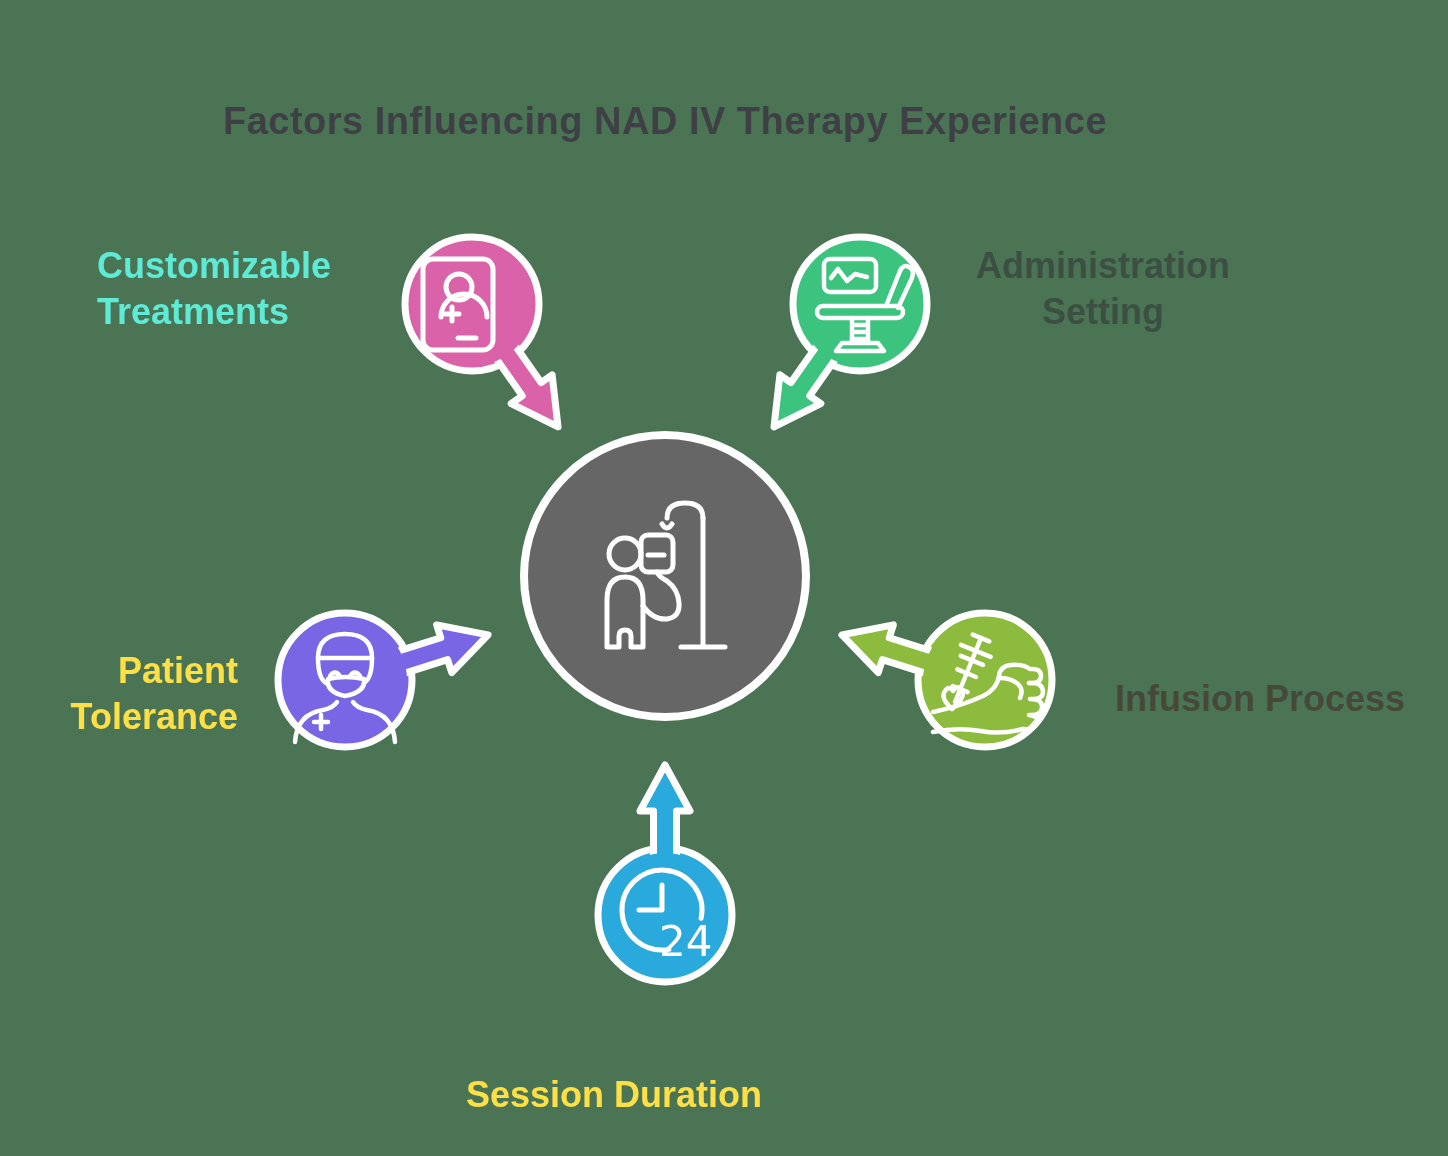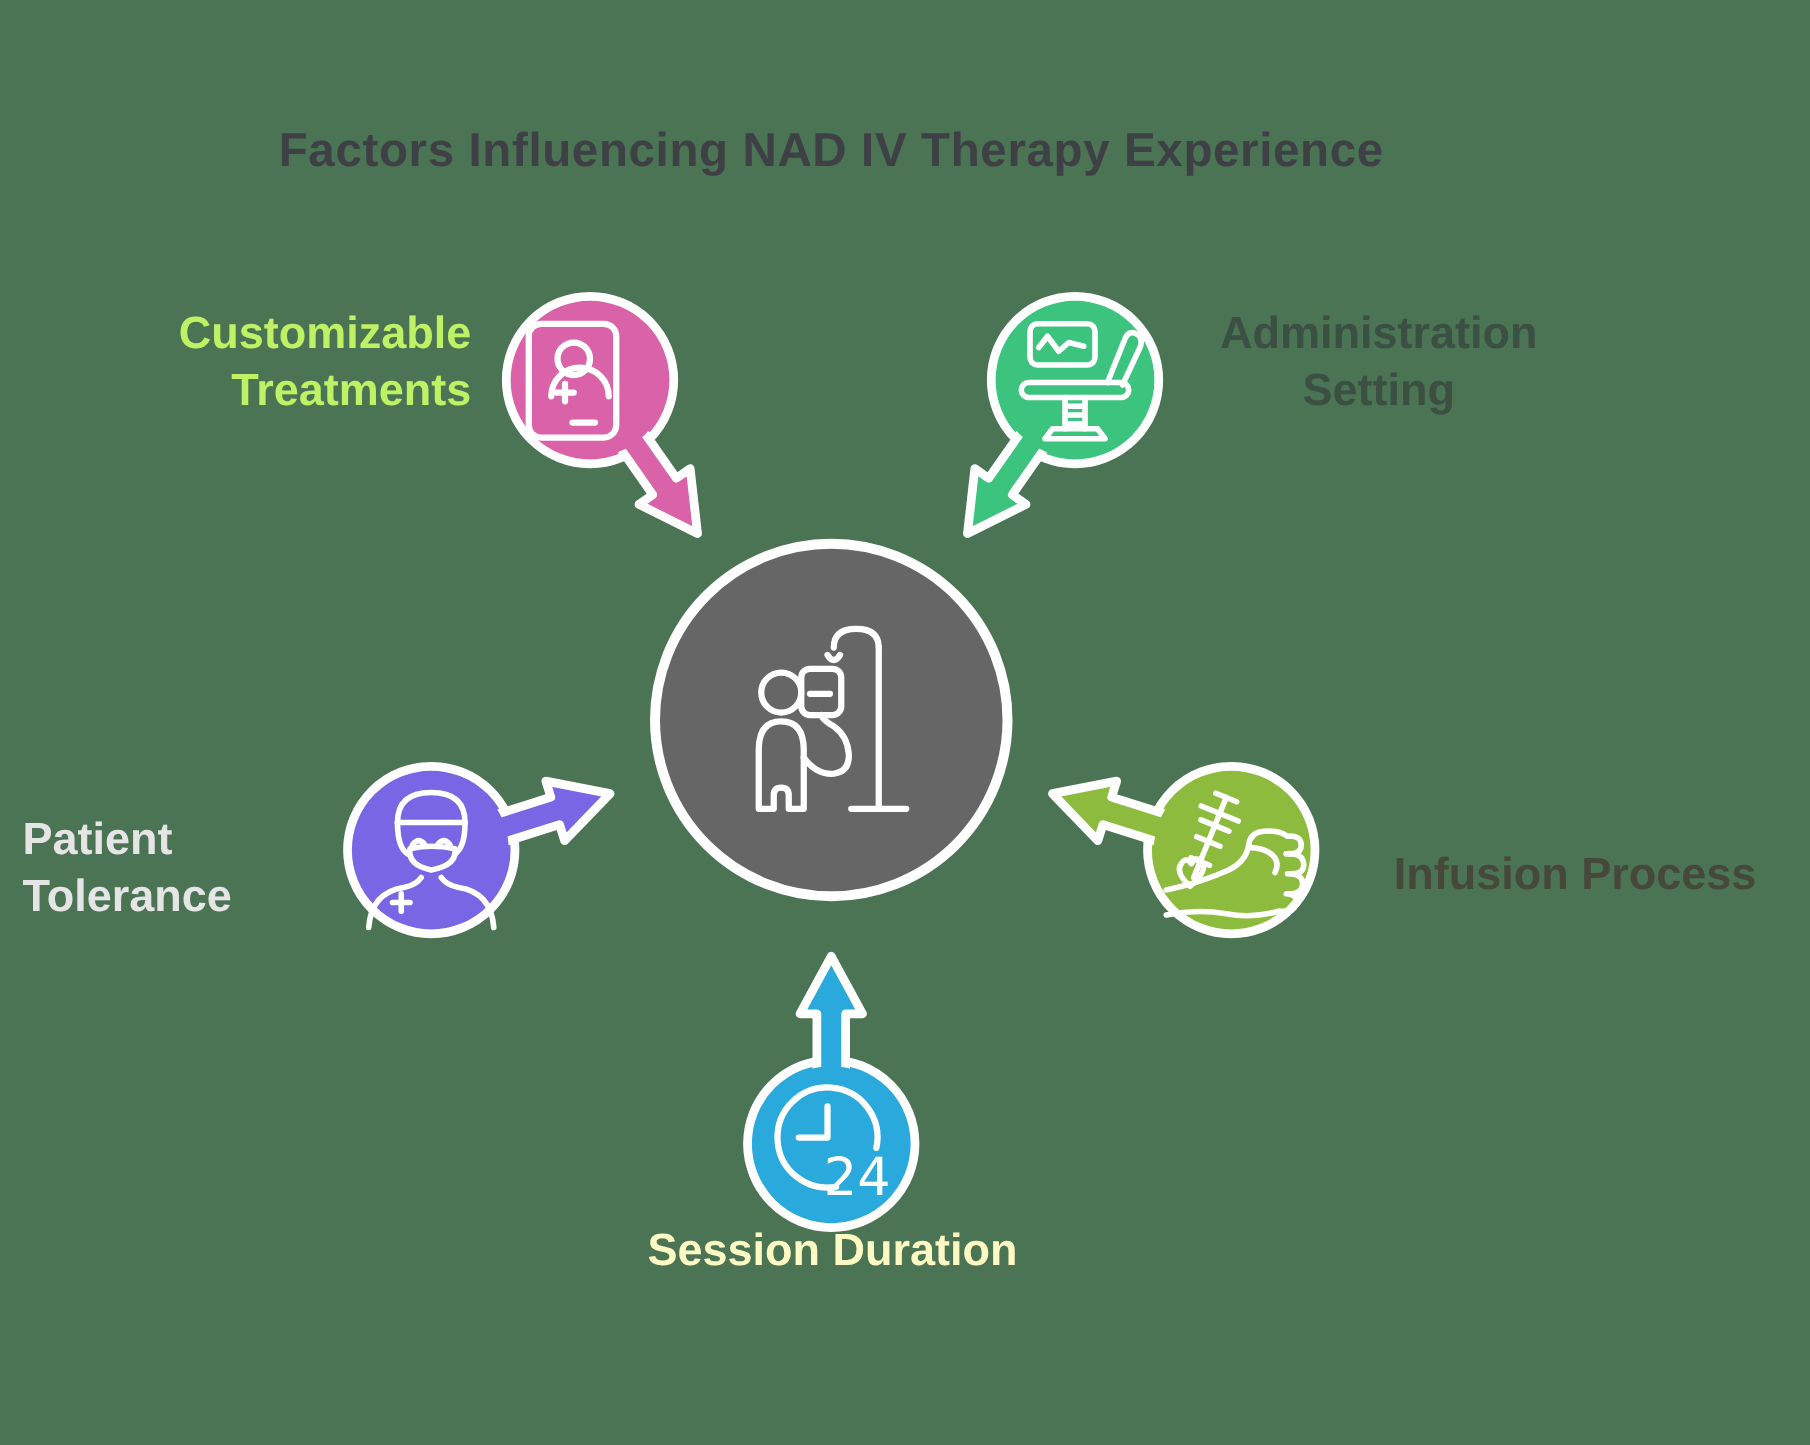--- a/index.html
+++ b/index.html
@@ -13,25 +13,25 @@
   #diagram-svg{position:absolute;left:0;top:0;}
   .page-title{
     position:absolute;left:0;top:100px;width:1330px;
     text-align:center;
     font-size:38px;font-weight:700;color:#3E4046;letter-spacing:.5px;
   }
   .factor-label{
     position:absolute;
     font-size:36px;font-weight:700;line-height:1.28;
   }
-  .lbl-customizable{left:97px;top:243px;width:280px;text-align:right;color:#bef264;}
+  .lbl-customizable{left:97px;top:243px;width:280px;color:#5eead4;}
   .lbl-administration{left:958px;top:243px;width:290px;text-align:center;color:#3C4F43;}
-  .lbl-patient{left:18px;top:648px;width:220px;text-align:left;color:#e5e5e5;}
+  .lbl-patient{left:18px;top:648px;width:220px;text-align:right;color:#fde047;}
   .lbl-infusion{left:1090px;top:676px;width:340px;text-align:center;color:#46493A;}
-  .lbl-session{left:466px;top:977px;width:400px;text-align:center;color:#fef9c3;}
+  .lbl-session{left:466px;top:1072px;width:400px;text-align:left;color:#fde047;}
   .node-ring{stroke:#FFFFFF;stroke-width:7;}
   .center-ring{stroke:#FFFFFF;stroke-width:8;}
   .arrow{stroke:#FFFFFF;stroke-width:7;stroke-linejoin:round;}
   .icon{fill:none;stroke:#FFFFFF;stroke-width:5;stroke-linecap:round;stroke-linejoin:round;}
   .icon-thin{stroke-width:4.5;}
   .badge-text{fill:#FFFFFF;stroke:none;font-family:"DejaVu Sans", sans-serif;font-size:42px;font-weight:400;}
 </style>
 </head>
 <body>
 

